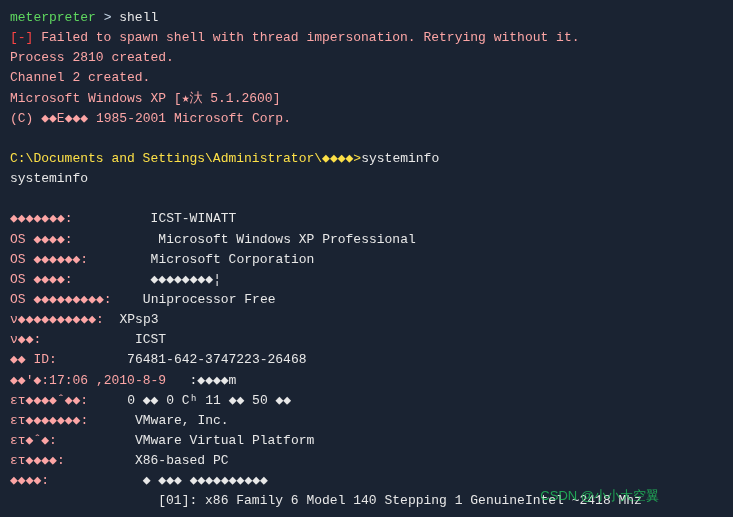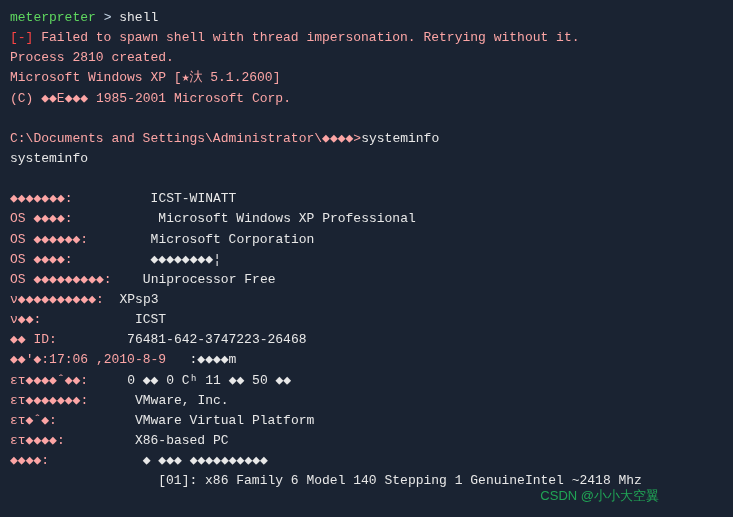--- a/index.html
+++ b/index.html
@@ -28,21 +28,21 @@
       position: relative;
     }
 
     .line {
       line-height: 1.55;
       white-space: pre;
       display: block;
     }
 
     .green { color: #5fd75f; }
-    .cyan { color: #fca5a5; }
+    .cyan { color: #fde047; }
     .white { color: #e8e8e8; }
     .bracket-red { color: #ff4444; }
     .normal { color: #fca5a5; }
 
     .watermark {
       position: absolute;
       bottom: 12px;
       right: 12px;
       color: #22c55e;
       font-family: Arial, sans-serif;
@@ -54,20 +54,21 @@
 <body>
 
 <div class="terminal">
   <div>
 
     <span class="line"><span class="green">meterpreter</span> &gt; <span class="white">shell</span></span>
 
     <span class="line"><span class="bracket-red">[-]</span><span class="normal"> Failed to spawn shell with thread impersonation. Retrying without it.</span></span>
 
     <span class="line normal">Process 2810 created.</span>
+    <span class="line normal">Channel 2 created.</span>
     <span class="line normal">Microsoft Windows XP [★汏 5.1.2600]</span>
     <span class="line normal">(C) ◆◆E◆◆◆ 1985-2001 Microsoft Corp.</span>
     <span class="line">&nbsp;</span>
 
     <span class="line"><span class="cyan">C:\Documents and Settings\Administrator\◆◆◆◆&gt;</span><span class="white">systeminfo</span></span>
     <span class="line white">systeminfo</span>
     <span class="line">&nbsp;</span>
 
     <span class="line"><span class="normal">◆◆◆◆◆◆◆:          </span><span class="white">ICST-WINATT</span></span>
 

